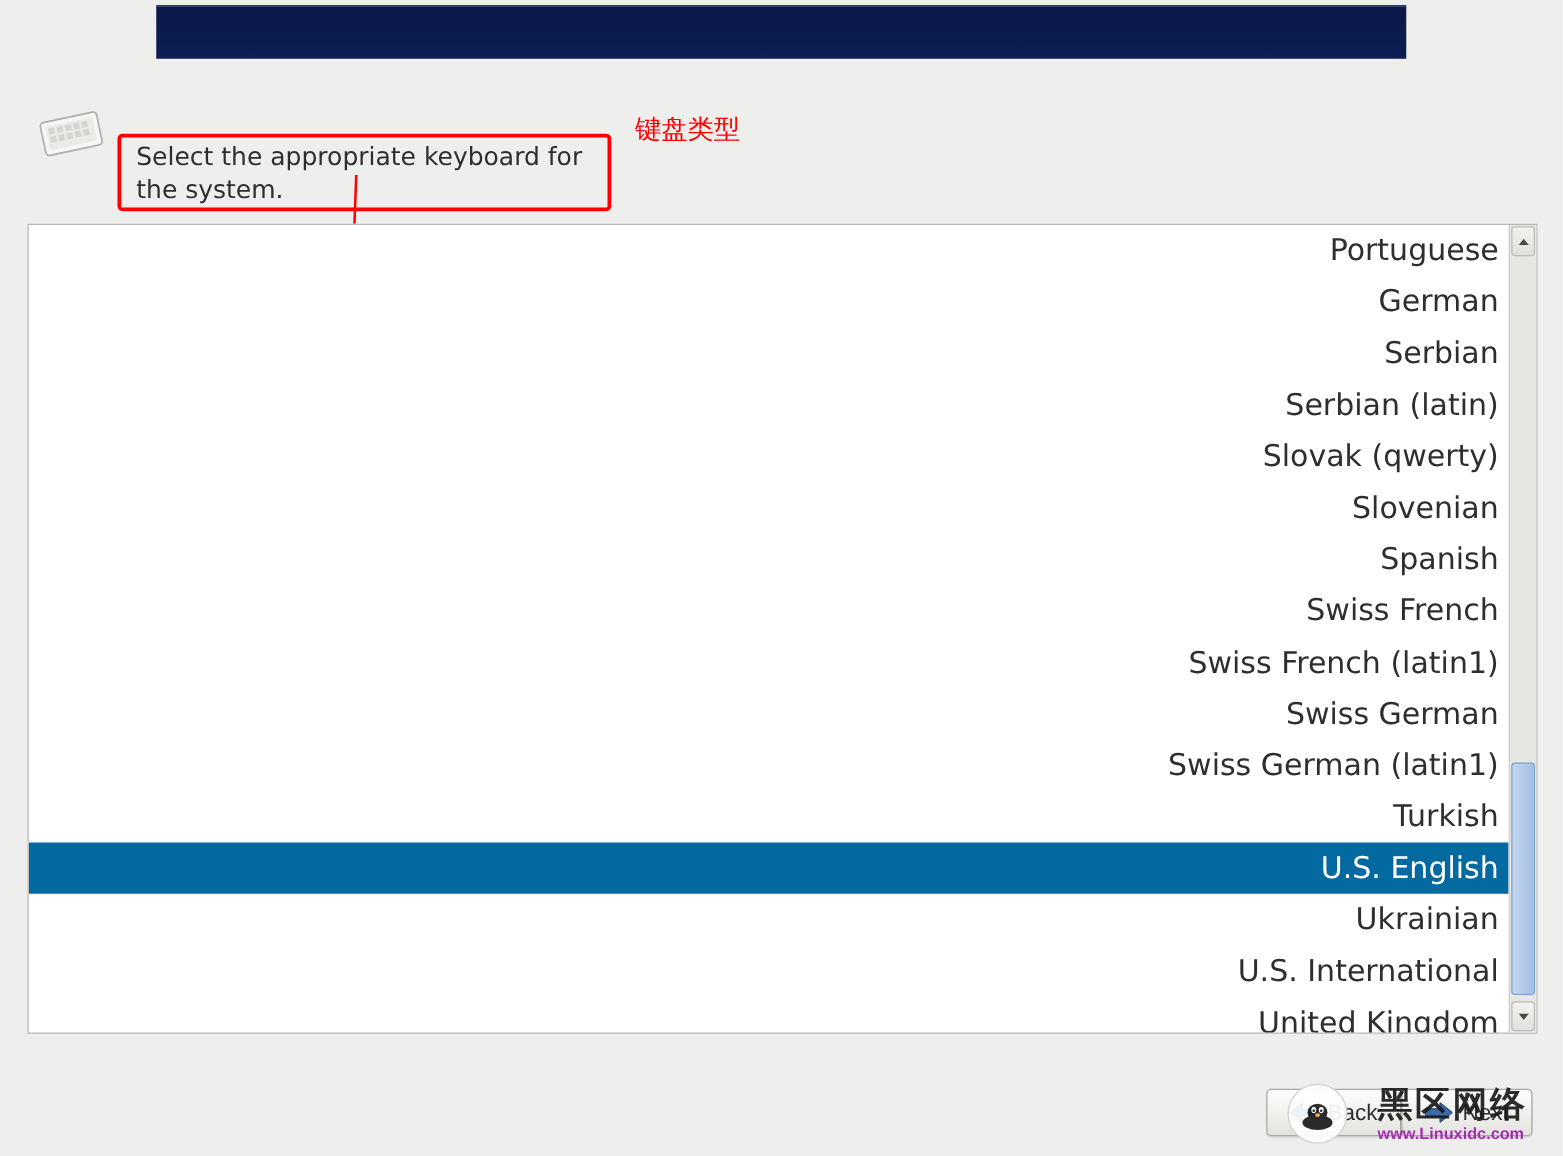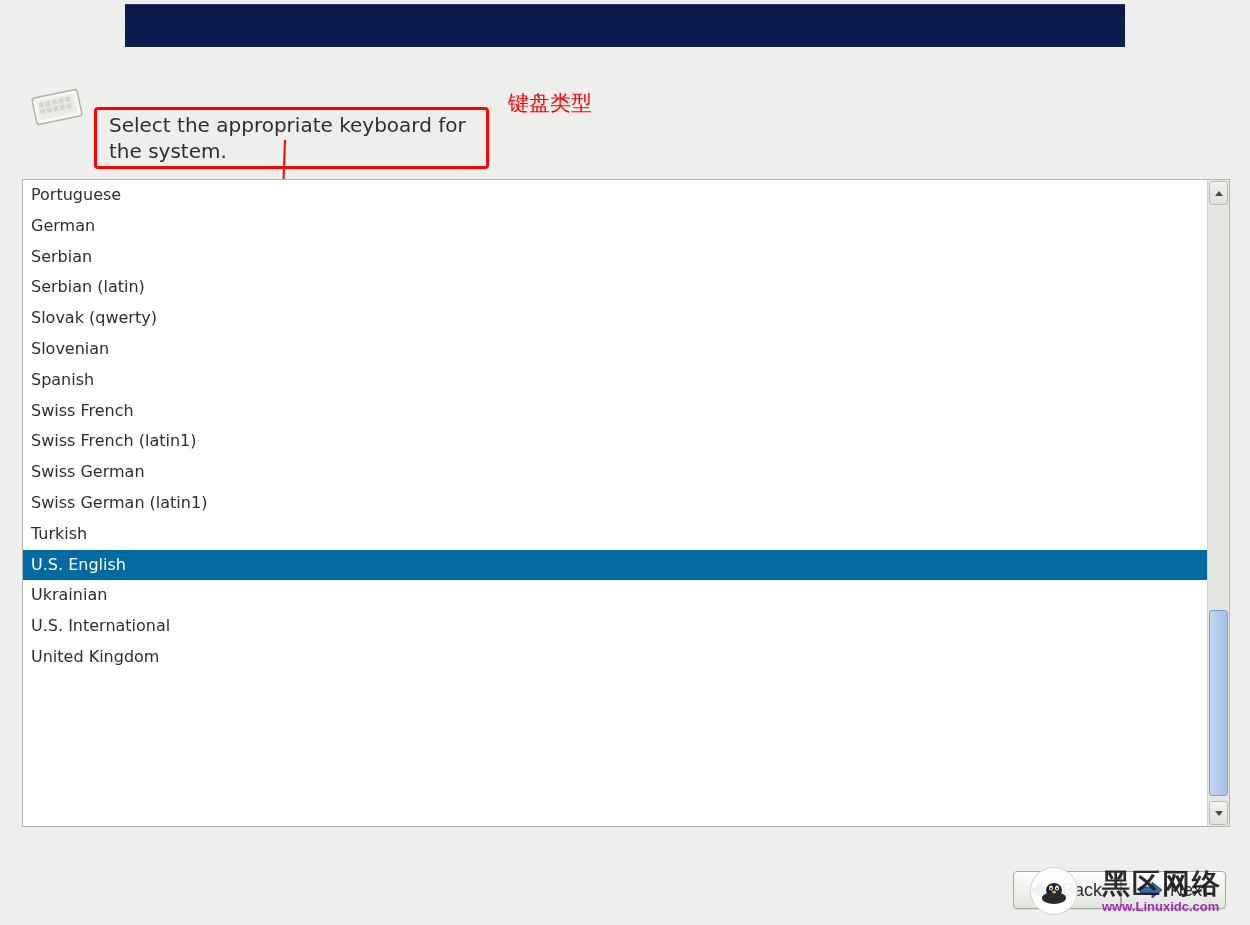--- a/index.html
+++ b/index.html
@@ -71,26 +71,27 @@
     background: #ffffff;
     display: flex;
     box-sizing: border-box;
   }
   .list-content {
     flex: 1;
     overflow: hidden;
     box-sizing: border-box;
   }
   .list-item {
-    font-size: 16px;
+    font-size: 24px;
     color: #2e2e2e;
     padding: 5px 8px;
     line-height: 1.3;
     cursor: default;
     user-select: none;
+    text-align: right;
   }
   .list-item.selected {
     background: #0369a1;
     color: #ffffff;
   }
   .scrollbar-track {
     width: 22px;
     background: #e6e6e3;
     border-left: 1px solid #d0d0cd;
     display: flex;

